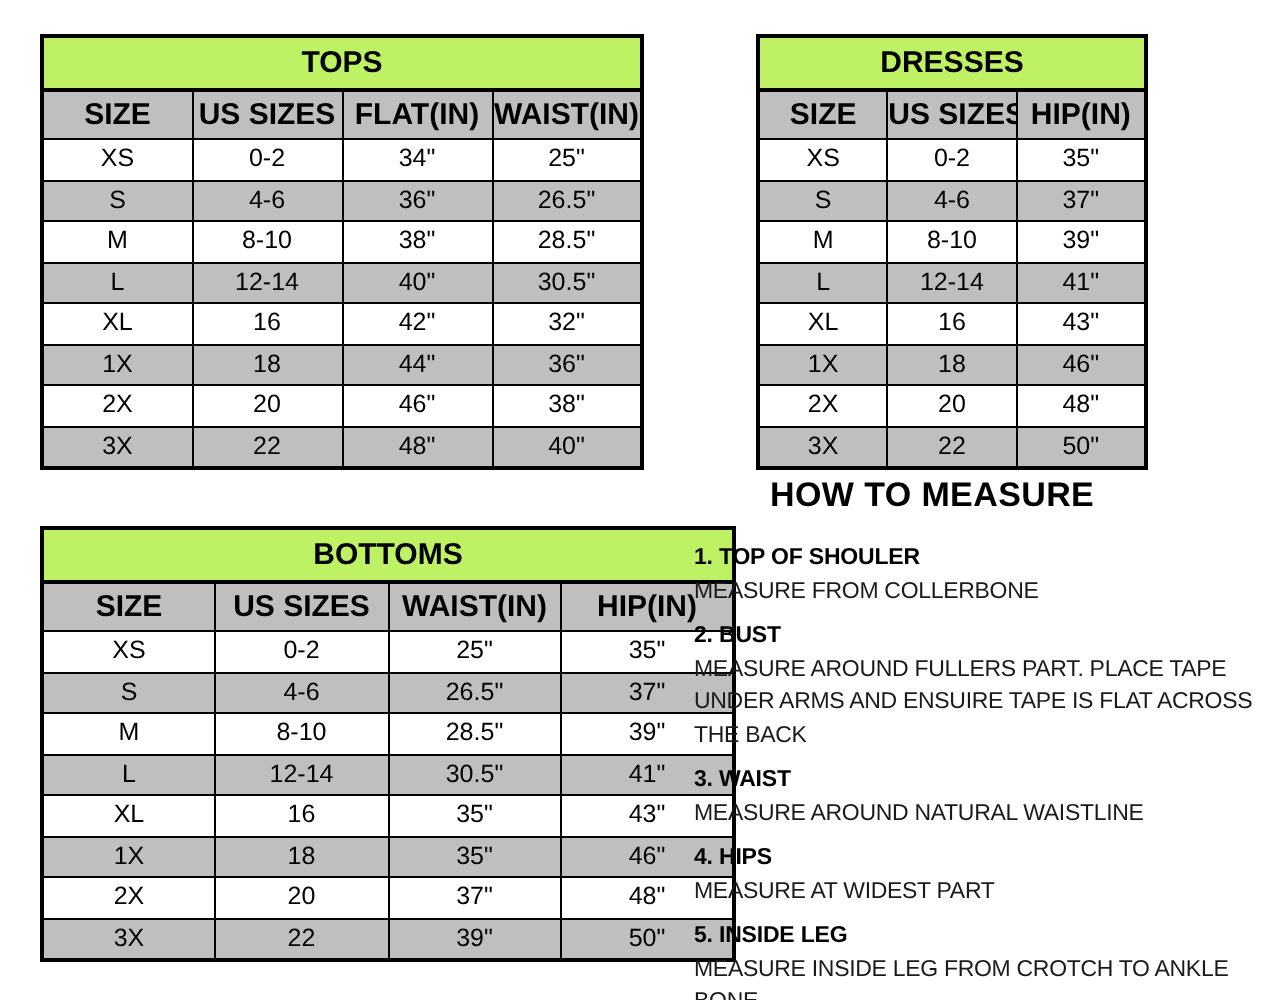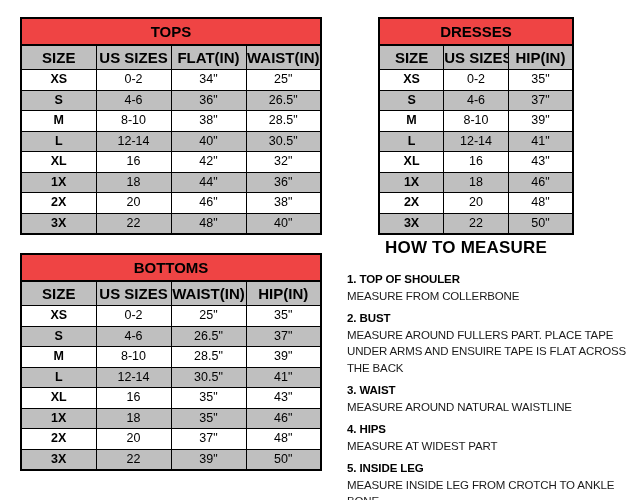--- a/index.html
+++ b/index.html
@@ -19,51 +19,51 @@
   
   table.size-table {
     position: absolute;
     border-collapse: collapse;
     table-layout: fixed;
     border: 2px solid #000000;
     background: #ffffff;
   }
   #tops-table    { left: 20px;  top: 17px;  width: 302px; }
   #dresses-table { left: 378px; top: 17px;  width: 196px; }
-  #bottoms-table { left: 20px;  top: 253px; width: 302px; }
+  #bottoms-table { left: 20px;  top: 263px; width: 348px; }
 
   table.size-table th,
   table.size-table td {
     border: 1px solid #000000;
     text-align: center;
     vertical-align: middle;
     padding: 0;
     font-size: 12.5px;
     height: 19.5px;
     line-height: 19.5px;
     overflow: hidden;
     white-space: nowrap;
   }
   table.size-table th.title-cell {
     font-size: 15px;
     font-weight: bold;
     height: 25px;
     line-height: 25px;
-    background: #ef4444;
+    background: #bef264;
     border-bottom: 2px solid #000000;
   }
   table.size-table th.header-cell {
     background: #BFBFBF;
     font-weight: bold;
     height: 23px;
     line-height: 23px;
     font-size: 15px;
   }
   table.size-table tr.stripe td { background: #BFBFBF; }
-  table.size-table td.size-col  { font-weight: bold; }
+  table.size-table td.size-col  { font-weight: normal; }
 
   
   #how-to-measure {
     position: absolute;
     left: 347px;
     top: 238px;
     width: 300px;
   }
   .htm-title {
     font-size: 17px;

